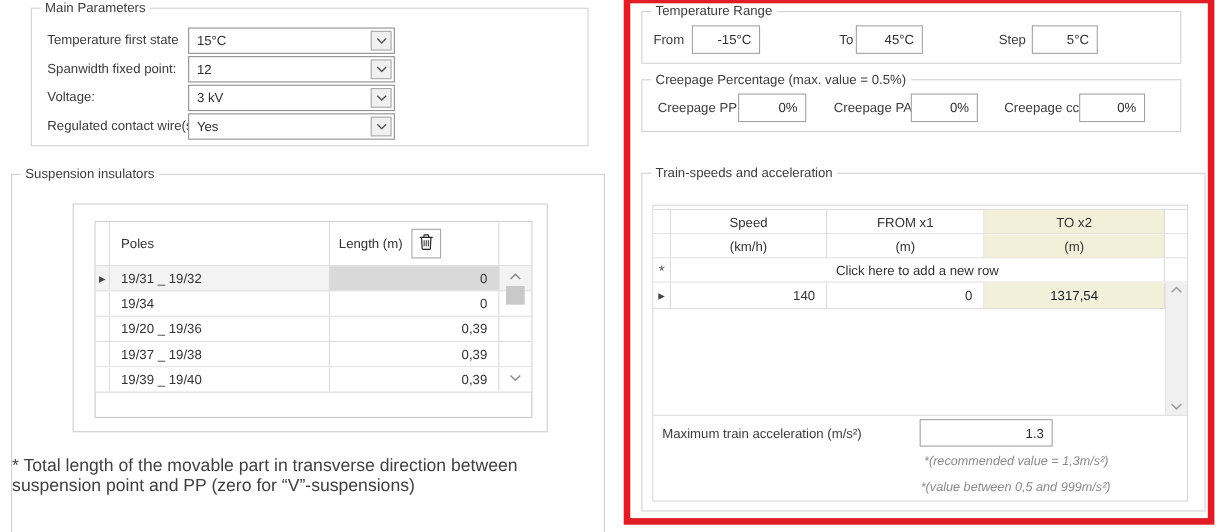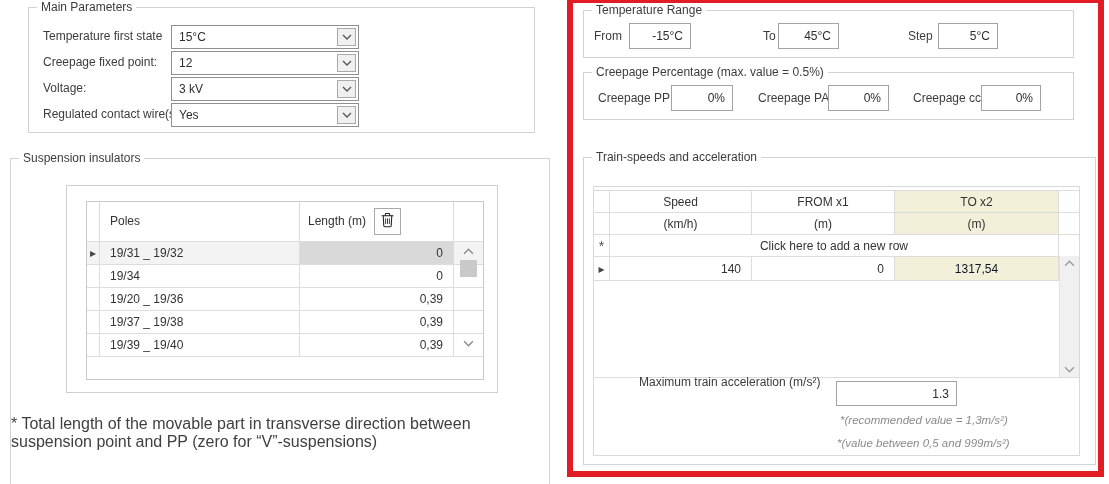--- a/index.html
+++ b/index.html
@@ -60,21 +60,21 @@
     <span class="flabel" style="left:14px; top:21px;">Temperature first state</span>
     <div class="combo" style="left:142px; top:17px; width:188px;">
       <span class="combo-value">15°C</span>
       <span class="combo-btn">
         <svg width="10" height="6" viewBox="0 0 10 6">
             <path d="M1 1l4 4 4-4" fill="none" stroke="#555" stroke-width="1.3"></path>
           </svg>
       </span>
     </div>
 
-    <span class="flabel" style="left:14px; top:47px;">Creepage fixed point:</span>
+    <span class="flabel" style="left:14px; top:47px;">Spanwidth fixed point:</span>
     <div class="combo" style="left:142px; top:43px; width:188px;">
       <span class="combo-value">12</span>
       <span class="combo-btn">
         <svg width="10" height="6" viewBox="0 0 10 6">
             <path d="M1 1l4 4 4-4" fill="none" stroke="#555" stroke-width="1.3"></path>
           </svg>
       </span>
     </div>
 
     <span class="flabel" style="left:14px; top:73px;">Voltage:</span>
@@ -250,20 +250,20 @@
             </svg>
         </span>
         <span class="sb-chev" style="bottom:4px;">
           <svg width="11" height="7" viewBox="0 0 10 6">
               <path d="M1 1l4 4 4-4" fill="none" stroke="#9a9a9a" stroke-width="1.2"></path>
             </svg>
         </span>
       </div>
 
       <div style="position:absolute; left:0; right:0; top:190px; border-top:1px solid #dcdcdc;"></div>
-      <span class="flabel" style="left:8px; top:188px;margin-left:37px;">Maximum train acceleration (m/s²)</span>
+      <span class="flabel" style="left:8px; top:200px;">Maximum train acceleration (m/s²)</span>
       <input class="tb" style="left: 242px; top: 194px; width: 121px; height: 25px;" value="1.3">
       <span class="note" style="left:246px; top:227px;">*(recommended value = 1,3m/s²)</span>
       <span class="note" style="left:243px; top:250px;">*(value between 0,5 and 999m/s²)</span>
     </div>
   </div>
 
 </div>
 
 </body></html>

